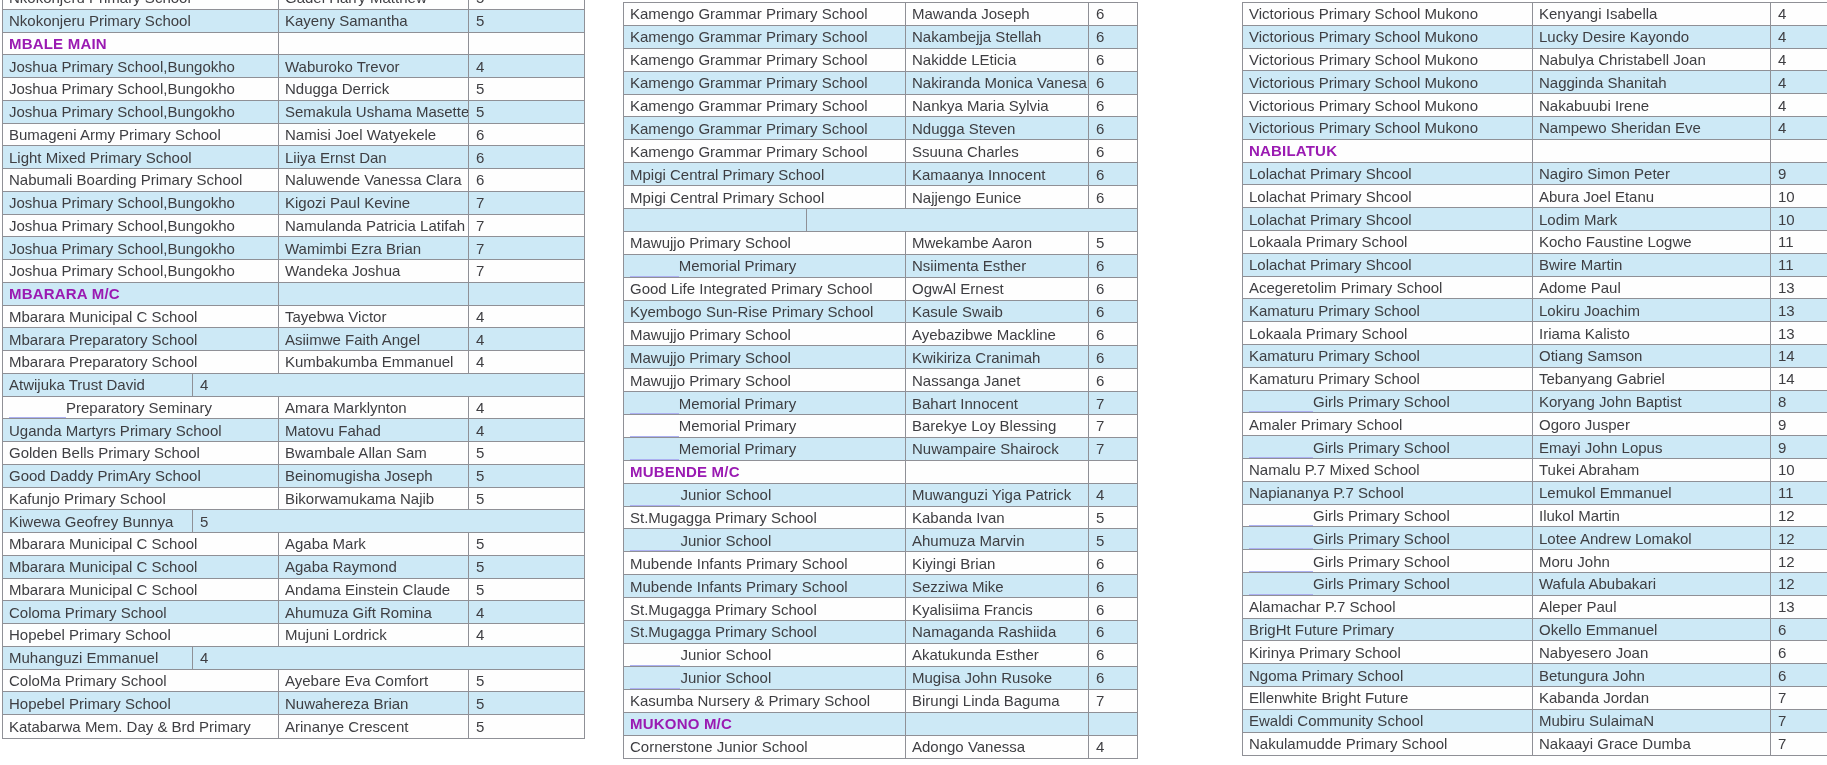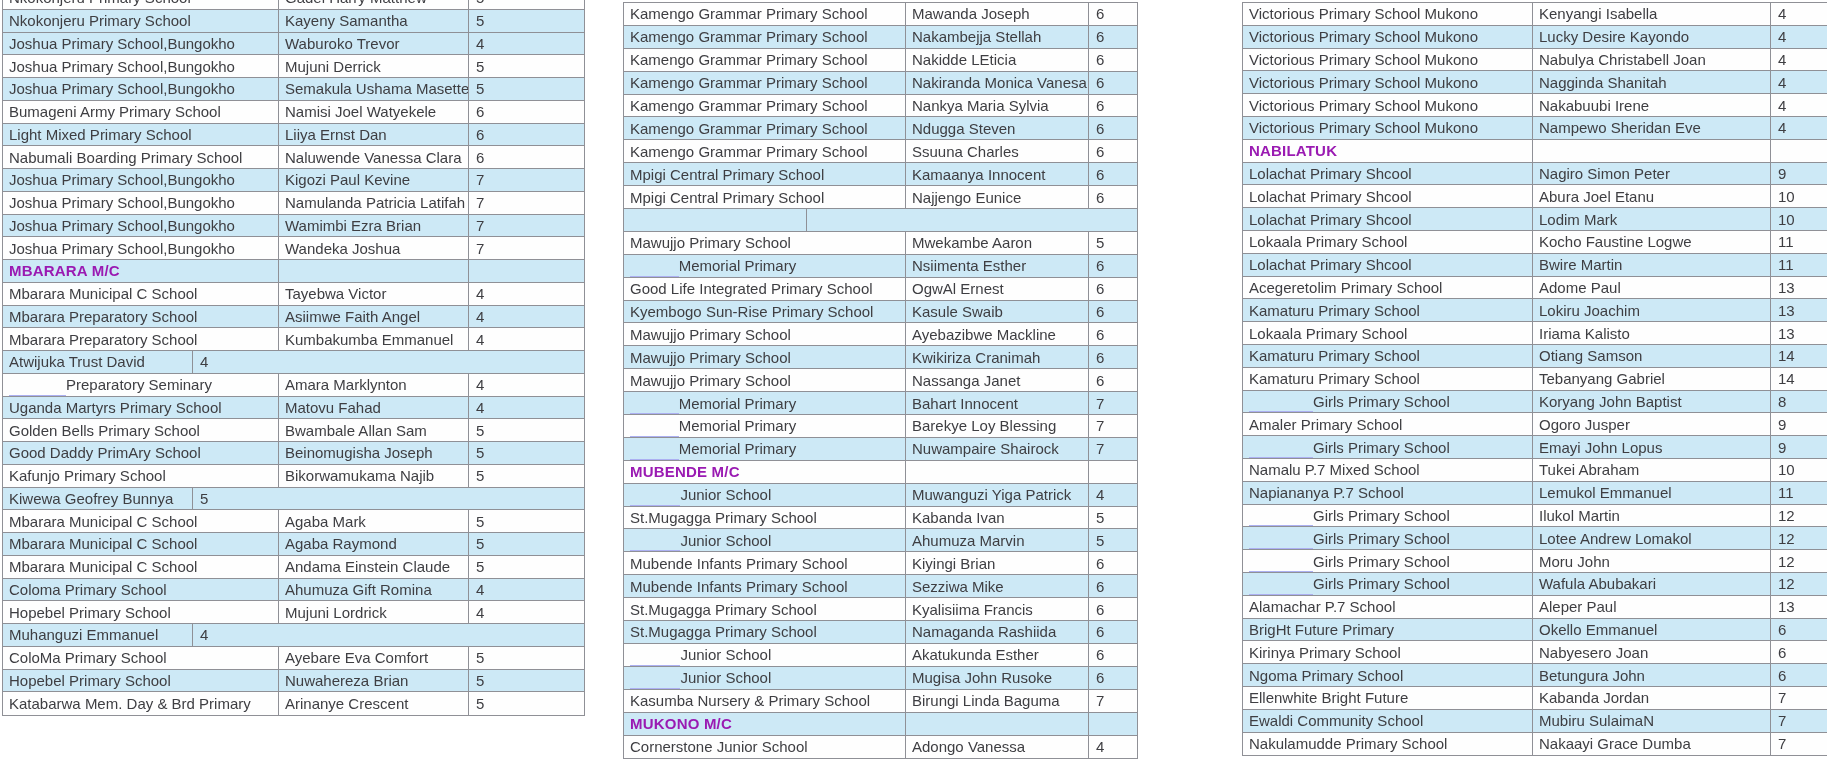--- a/index.html
+++ b/index.html
@@ -62,28 +62,35 @@
       <div class="row base">
         <div class="cell school">Nkokonjeru Primary School</div>
         <div class="cell pname">Gadel Harry Matthew</div>
         <div class="cell num">5</div>
       </div>
       <div class="row alt">
         <div class="cell school">Nkokonjeru Primary School</div>
         <div class="cell pname">Kayeny Samantha</div>
         <div class="cell num">5</div>
       </div>
+      <div class="row base">
+        <div class="cell school">
+          <span class="sect-label">MBALE MAIN</span>
+        </div>
+        <div class="cell pname"></div>
+        <div class="cell num"></div>
+      </div>
       <div class="row alt">
         <div class="cell school">Joshua Primary School,Bungokho</div>
         <div class="cell pname">Waburoko Trevor</div>
         <div class="cell num">4</div>
       </div>
       <div class="row base">
         <div class="cell school">Joshua Primary School,Bungokho</div>
-        <div class="cell pname">Mujuni Derrick</div>
+        <div class="cell pname">Ndugga Derrick</div>
         <div class="cell num">5</div>
       </div>
       <div class="row alt">
         <div class="cell school">Joshua Primary School,Bungokho</div>
         <div class="cell pname">Semakula Ushama Masette</div>
         <div class="cell num">5</div>
       </div>
       <div class="row base">
         <div class="cell school">Bumageni Army Primary School</div>
         <div class="cell pname">Namisi Joel Watyekele</div>

